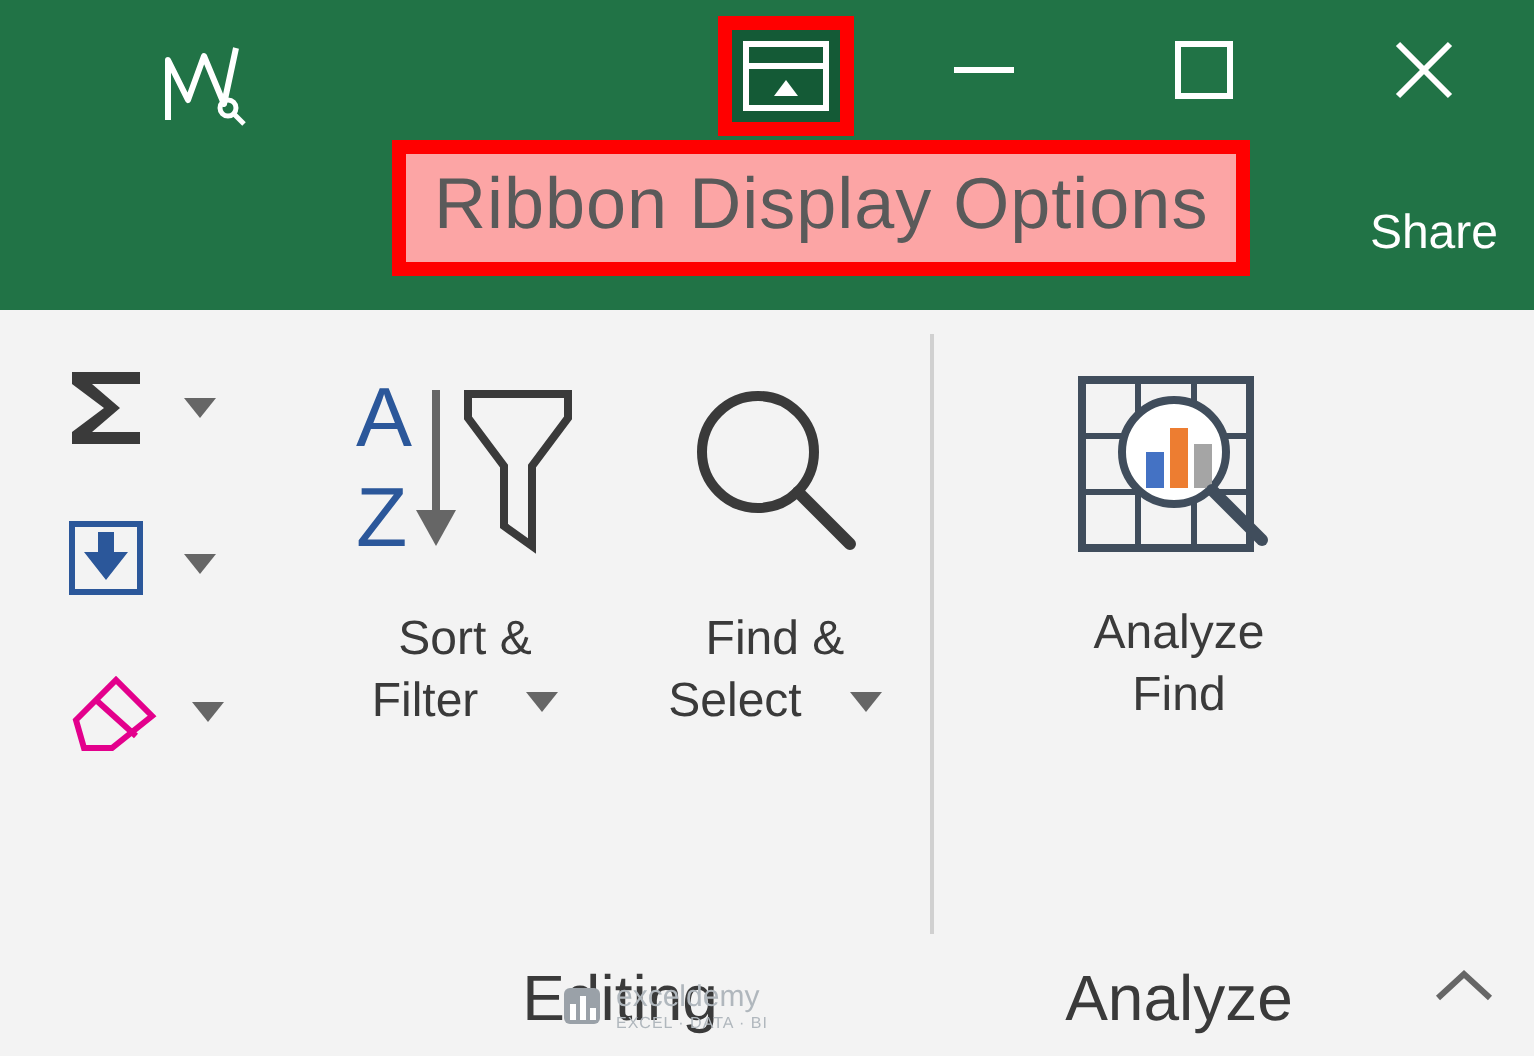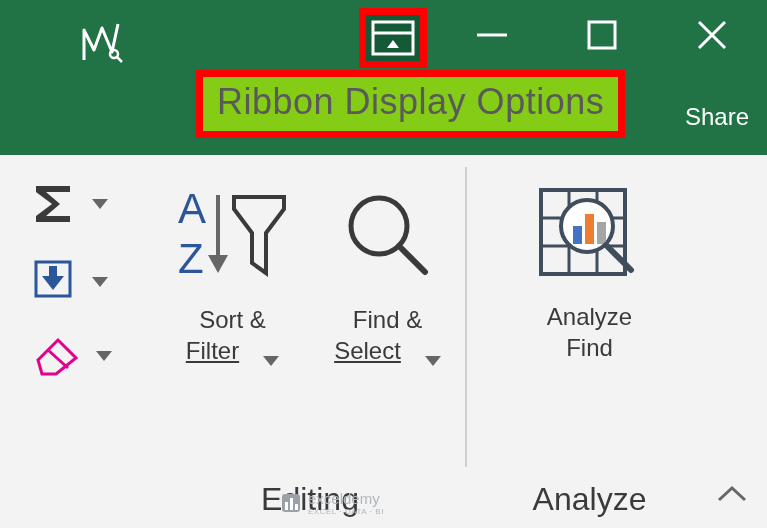--- a/index.html
+++ b/index.html
@@ -45,21 +45,21 @@
       height: 65px;
       display: flex;
       align-items: center;
       justify-content: center;
       cursor: default;
     }
     .tooltip-box {
       position: absolute;
       left: 196px;
       top: 70px;
-      background: #84cc16;
+      background: #fca5a5;
       border: 7px solid #ff0000;
       padding: 4px 14px 8px 14px;
       color: #5a5a5a;
       font-size: 36px;
       font-family: "Segoe UI", Arial, sans-serif;
       letter-spacing: 0.5px;
     }
     .share-label {
       position: absolute;
       right: 18px;
@@ -124,23 +124,22 @@
       color: #3a3a3a;
       text-align: center;
       line-height: 1.3;
       margin-top: 14px;
       display: flex;
       flex-direction: column;
       align-items: center;
     }
     .btn-label-row2 {
       display: flex;
-      align-items: flex-end;
+      align-items: center;
       gap: 24px;
-      text-decoration: underline;
     }
     .group-divider {
       width: 2px;
       background: #d0d0d0;
       height: 300px;
       margin-top: 12px;
     }
     .group-name {
       font-size: 32px;
       color: #3a3a3a;

